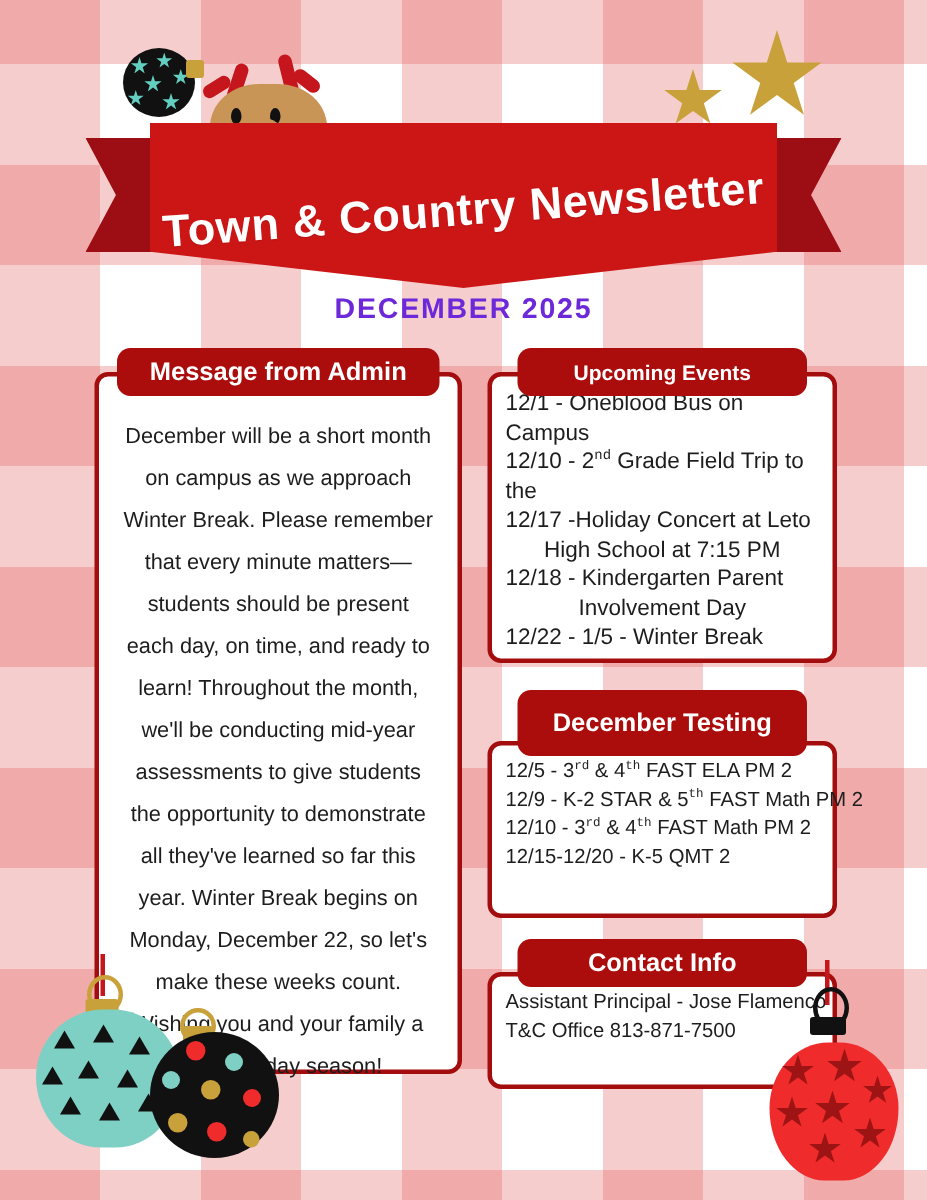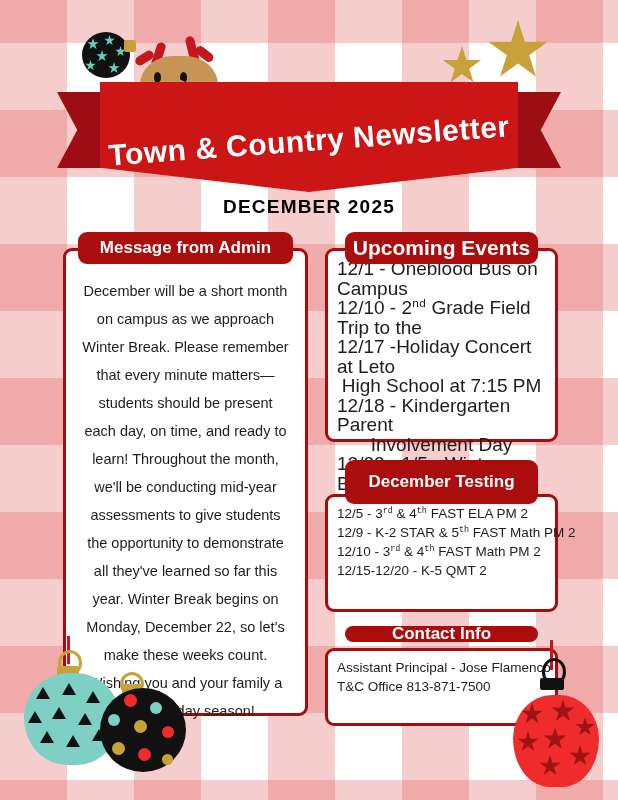--- a/index.html
+++ b/index.html
@@ -62,52 +62,52 @@
     position:absolute;left:82px;top:32px;width:48px;height:46px;
     background:#111;border-radius:50%;
   }
   .orn-dark-cap{position:absolute;left:124px;top:40px;width:12px;height:12px;background:#c9a13b;border-radius:2px;}
   .star-s{position:absolute;background:#63cfc0;clip-path:polygon(50% 0,61% 35%,98% 35%,68% 57%,79% 91%,50% 70%,21% 91%,32% 57%,2% 35%,39% 35%);}
   
   .gstar{position:absolute;background:#c9a13b;clip-path:polygon(50% 0,61% 35%,98% 35%,68% 57%,79% 91%,50% 70%,21% 91%,32% 57%,2% 35%,39% 35%);}
   
   .subtitle{
     position:absolute;left:0;top:196px;width:618px;text-align:center;
-    color:#000000;font-weight:bold;font-size:19px;letter-spacing:1.2px;
+    color:#6d28d9;font-weight:bold;font-size:19px;letter-spacing:1.2px;
   }
   
   .panel{position:absolute;background:#ffffff;border:3px solid #a30d0d;border-radius:9px;box-sizing:border-box;}
   .panel-head{
     position:absolute;background:#ab0c0c;border-radius:9px;
     color:#fff;font-weight:bold;text-align:center;
     display:flex;align-items:center;justify-content:center;
     z-index:5;
   }
   .panel-body{padding:10px 12px;box-sizing:border-box;}
   
   #msg-panel{left:63px;top:248px;width:245px;height:468px;}
   #msg-head{left:78px;top:232px;width:215px;height:32px;font-size:17px;}
   #msg-text{
     padding:26px 16px 10px 16px;text-align:center;color:#1d1d1d;
     font-size:14.5px;line-height:28px;
   }
   
   #events-panel{left:325px;top:248px;width:233px;height:194px;}
-  #events-head{left:345px;top:232px;width:193px;height:32px;font-size:21px;text-align:center;}
+  #events-head{left:345px;top:232px;width:193px;height:32px;font-size:14px;text-align:center;}
   #events-body{padding:8px 9px 6px 9px;}
-  .ev{font-size:19px;color:#1d1d1d;line-height:19.5px;}
+  .ev{font-size:15px;color:#1d1d1d;line-height:19.5px;}
   .ev .cont{display:block;text-align:center;}
   
   #testing-panel{left:325px;top:494px;width:233px;height:118px;}
   #testing-head{left:345px;top:460px;width:193px;height:44px;font-size:17px;}
   #testing-body{padding:7px 9px;}
   .tl{font-size:13.5px;color:#1d1d1d;line-height:19px;white-space:nowrap;}
   
   #contact-panel{left:325px;top:648px;width:233px;height:78px;}
-  #contact-head{left:345px;top:626px;width:193px;height:16px;font-size:17px;}
+  #contact-head{left:345px;top:626px;width:193px;height:32px;font-size:17px;}
   #contact-body{padding:7px 9px;}
   .cl{font-size:13.5px;color:#1d1d1d;line-height:19px;white-space:nowrap;}
   sup{font-size:.62em;vertical-align:super;line-height:0;font-family:Liberation Mono, monospace;}
   
   .hanger{position:absolute;background:#c4161c;}
   .orn{position:absolute;}
   .orn-teal{
     left:24px;top:673px;width:96px;height:92px;background:#7fd0c4;
     border-radius:48% 48% 46% 46%/50% 50% 52% 52%;
   }

